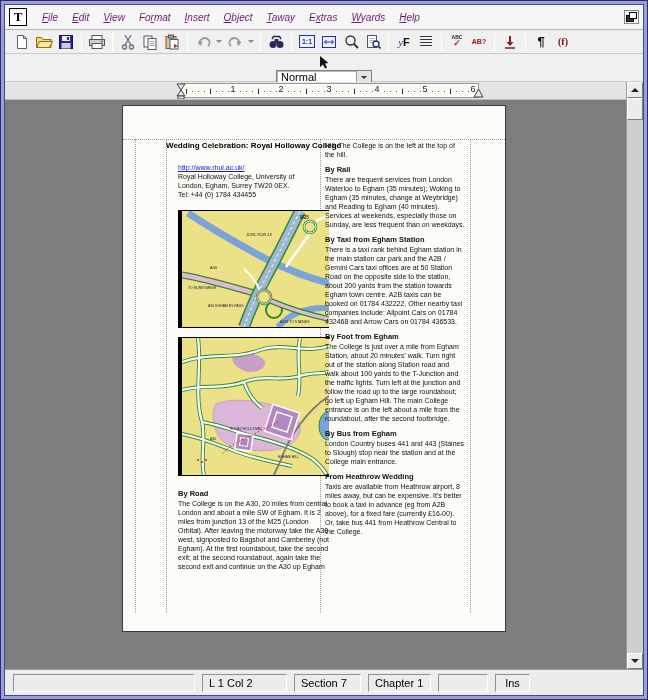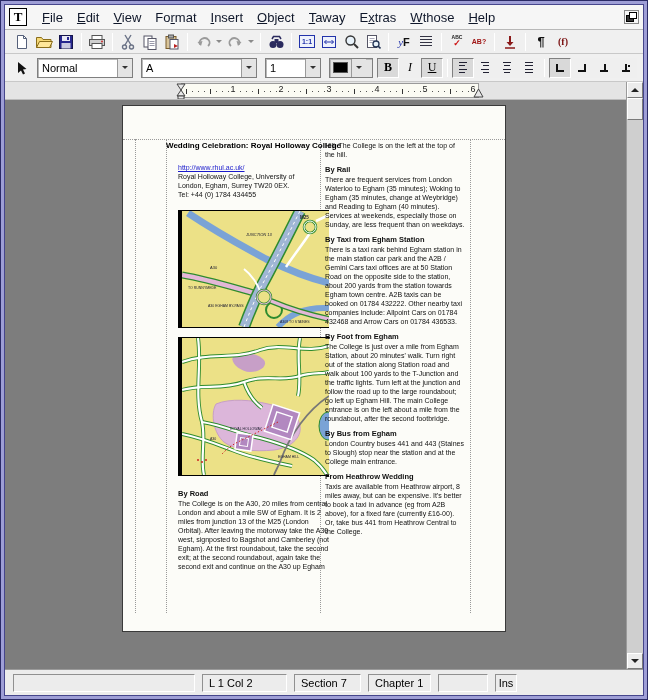--- a/index.html
+++ b/index.html
@@ -19,30 +19,30 @@
     display:flex;align-items:center;justify-content:center;margin-left:2px;padding:0;}
   .wbtn b{display:block;}
   .g-min{width:7px;height:2px;background:#222;margin-top:7px;}
   .g-max{width:8px;height:7px;border:1px solid #222;}
   .g-cls{width:8px;height:7px;border:1px solid #222;background:repeating-linear-gradient(45deg,#222 0 1px,transparent 1px 3px);}
 
   
   .menubar{height:25px;background:#f6f6f6;display:flex;align-items:center;padding:0 4px;border-bottom:1px solid #b8b8b8;}
   .appbtn{width:18px;height:18px;border:1px solid #000;background:#fff;display:flex;align-items:center;justify-content:center;
     font-family:"Liberation Serif",serif;font-weight:bold;font-size:13px;margin-right:8px;}
-  .mi{font-size:13px;color:#0f172a;padding:2px 7px;cursor:default;}
+  .mi{font-size:10px;color:#701a75;padding:2px 7px;cursor:default;font-style:italic;}
   .mi .u{text-decoration:underline;}
   .docrestore{margin-left:auto;width:15px;height:14px;position:relative;background:#f6f6f6;border:1px solid #888;}
   .docrestore .sq1{position:absolute;right:1px;top:1px;width:8px;height:7px;border:1px solid #000;background:#fff;}
   .docrestore .sq2{position:absolute;left:1px;bottom:1px;width:8px;height:7px;border:1px solid #000;background:#333;}
 
   
   .tb{background:#f0f0f0;display:flex;align-items:center;padding:0 6px;border-bottom:1px solid #c8c8c8;}
   .tb1{height:24px;}
-  .tb2{height:28px;}
+  .tb2{height:28px;flex-direction:column;}
   .tbtn{min-width:22px;height:20px;display:flex;align-items:center;justify-content:center;background:transparent;border:1px solid transparent;padding:0 1px;}
   .sep{width:1px;height:18px;background:#9f9f9f;border-right:1px solid #fff;margin:0 4px;}
   .ddarrow{width:10px;height:20px;display:flex;align-items:center;justify-content:center;}
   .ddarrow i{border:3px solid transparent;border-top-color:#8a8a8a;margin-top:3px;}
   .bluebox{font-size:7px;font-weight:bold;color:#2233aa;border:1px solid #2233aa;background:#eef2fc;padding:2px 2px;line-height:1;}
   .yf i{font-style:italic;color:#2233aa;font-size:11px;font-family:"Liberation Serif",serif;}
   .yf b{color:#111;font-size:11px;}
   .para-ic{width:12px;height:11px;background:repeating-linear-gradient(#334 0 1px,transparent 1px 3px);}
   .spell{display:flex;flex-direction:column;align-items:center;line-height:1;}
   .spell .abc{font-size:5px;font-weight:bold;color:#222;}
@@ -128,21 +128,21 @@
           <span>T</span>
         </span>
       <span class="mi"><span></span><span class="u">F</span><span>ile</span></span>
       <span class="mi"><span></span><span class="u">E</span><span>dit</span></span>
       <span class="mi"><span></span><span class="u">V</span><span>iew</span></span>
       <span class="mi"><span>Fo</span><span class="u">r</span><span>mat</span></span>
       <span class="mi"><span></span><span class="u">I</span><span>nsert</span></span>
       <span class="mi"><span></span><span class="u">O</span><span>bject</span></span>
       <span class="mi"><span></span><span class="u">T</span><span>away</span></span>
       <span class="mi"><span>E</span><span class="u">x</span><span>tras</span></span>
-      <span class="mi"><span></span><span class="u">W</span><span>those</span></span>
+      <span class="mi"><span></span><span class="u">W</span><span>yards</span></span>
       <span class="mi"><span></span><span class="u">H</span><span>elp</span></span>
       <span class="docrestore">
           <b class="sq2"></b>
           <b class="sq1"></b>
         </span>
     </div>
 
     <div class="tb tb1">
       <button class="tbtn">
           <svg width="16" height="16">
@@ -509,17 +509,17 @@
           </span>
       </div>
     </div>
 
     <div class="statusbar">
       <span class="sfield" style="width:182px"></span>
       <span class="sfield" style="width:85px">L 1 Col 2</span>
       <span class="sfield" style="width:67px">Section 7</span>
       <span class="sfield" style="width:63px">Chapter 1</span>
       <span class="sfield" style="width:50px"></span>
-      <span class="sfield" style="width:22px;justify-content:center">Ins</span>
+      <span class="sfield" style="width:35px;justify-content:center">Ins</span>
     </div>
 
   </div>
 </div>
 
 </body></html>

